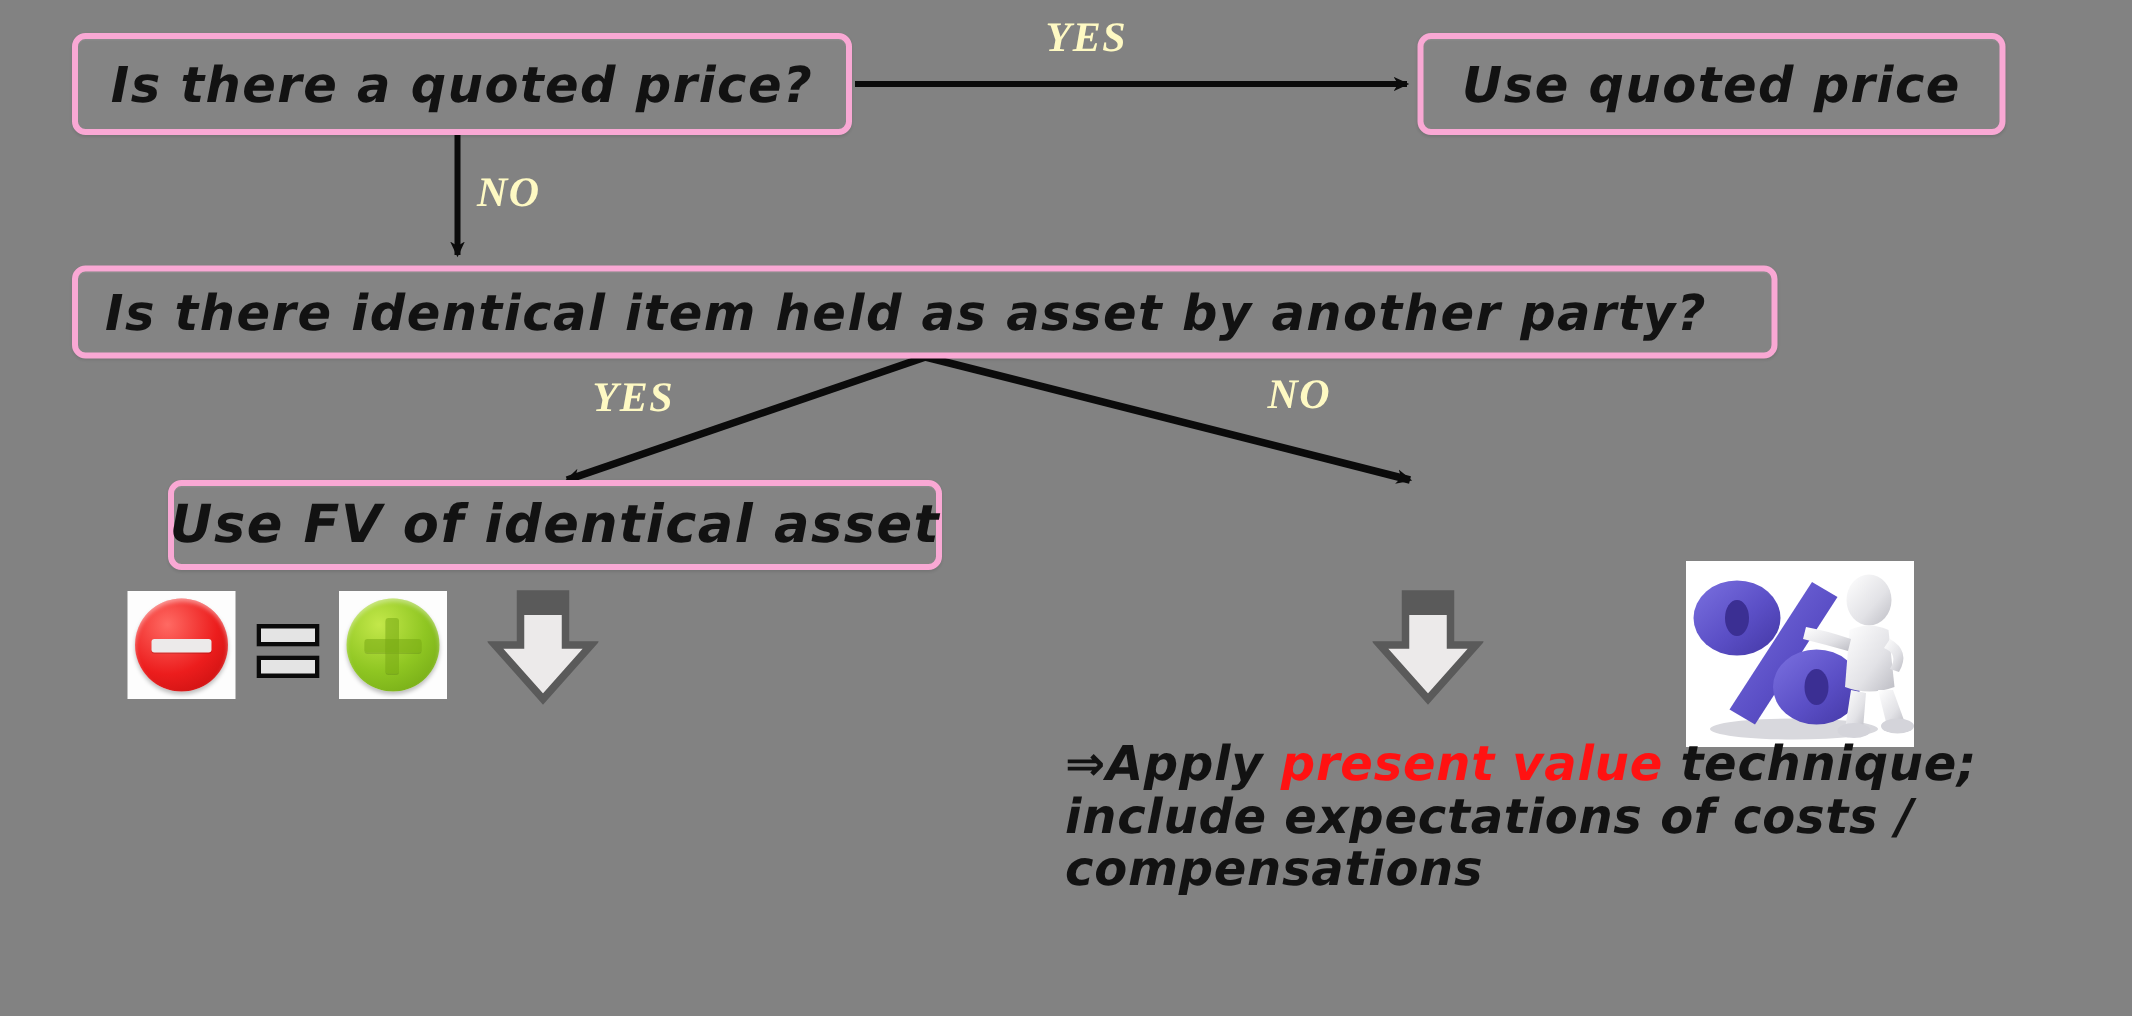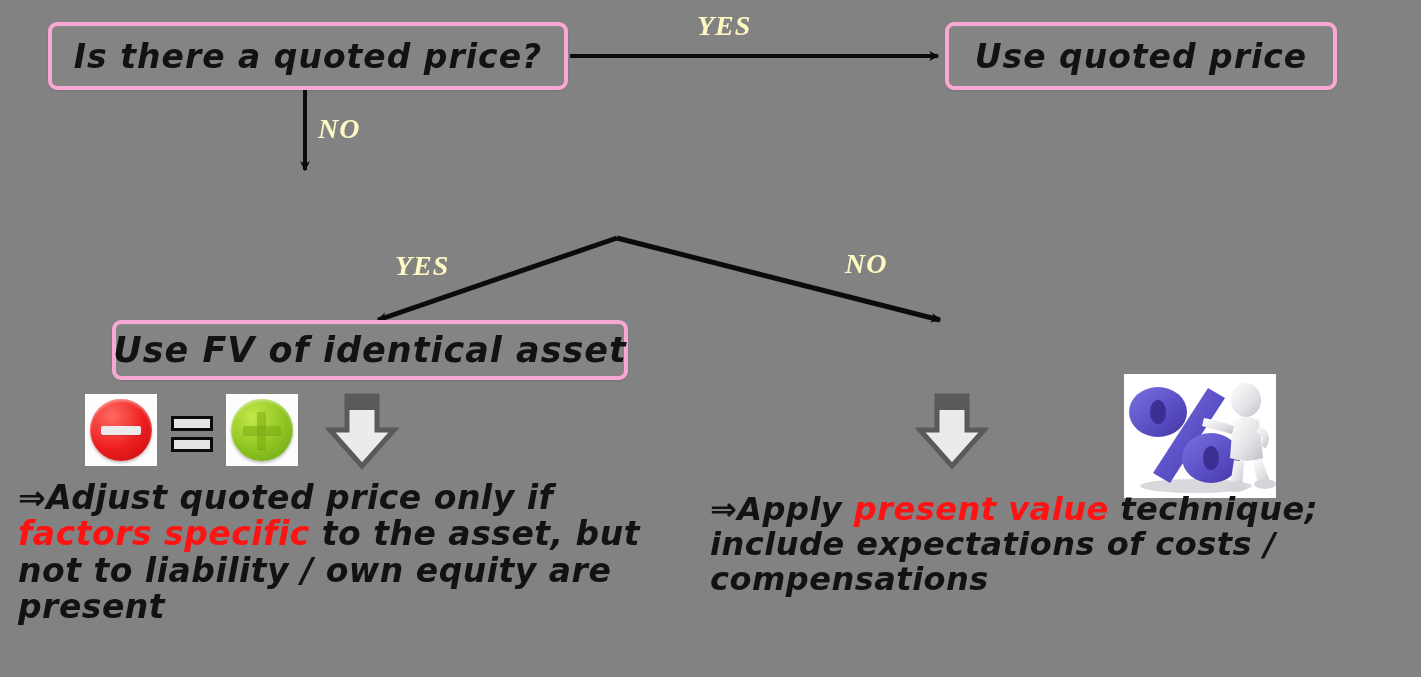--- a/index.html
+++ b/index.html
@@ -167,20 +167,23 @@
   </svg>
 
   <div class="fbox" id="box-quoted">
     <span class="txt">Is there a quoted price?</span>
   </div>
 
   <div class="fbox" id="box-use-quoted">
     <span class="txt">Use quoted price</span>
   </div>
 
+  <div class="fbox" id="box-identical">
+    <span class="txt">Is there identical item held as asset by another party?</span>
+  </div>
 
   <div class="fbox" id="box-fv">
     <span class="txt">Use FV of identical asset</span>
   </div>
 
 
   <div class="ynlabel" id="lbl-yes-top">YES</div>
   <div class="ynlabel" id="lbl-no-top">NO</div>
   <div class="ynlabel" id="lbl-yes-mid">YES</div>
   <div class="ynlabel" id="lbl-no-mid">NO</div>
@@ -242,17 +245,16 @@
       <path d="M109,46 Q122,40 135,46 L139,84 Q122,90 106,84 Z" fill="url(#fg)"></path>
       <path d="M110,52 Q92,46 80,44 L78,52 Q94,56 108,60 Z" fill="url(#fg)"></path>
       <path d="M136,52 Q150,60 142,74 L136,72 Q142,62 132,58 Z" fill="url(#fg)"></path>
       <path d="M110,86 L106,112 L118,112 L120,88 Z" fill="url(#fg)"></path>
       <path d="M128,86 L134,110 L146,108 L138,86 Z" fill="url(#fg)"></path>
       <ellipse cx="112" cy="113" rx="11" ry="5" fill="#d4d4da"></ellipse>
       <ellipse cx="141" cy="110" rx="11" ry="5" fill="#d4d4da"></ellipse>
     </svg>
   </div>
 
-  <div class="para" id="para-left"><span class="arrowhead">⇒</span><span>Adjust quoted price only if </span><span class="hi">factors specific</span><span> to the asset, but not to liability / own equity are present</span></div>
 
   <div class="para" id="para-right"><span class="arrowhead">⇒</span><span>Apply </span><span class="hi">present value</span><span> technique; include expectations of costs / compensations</span></div>
 
 </div>
 
 </body></html>

